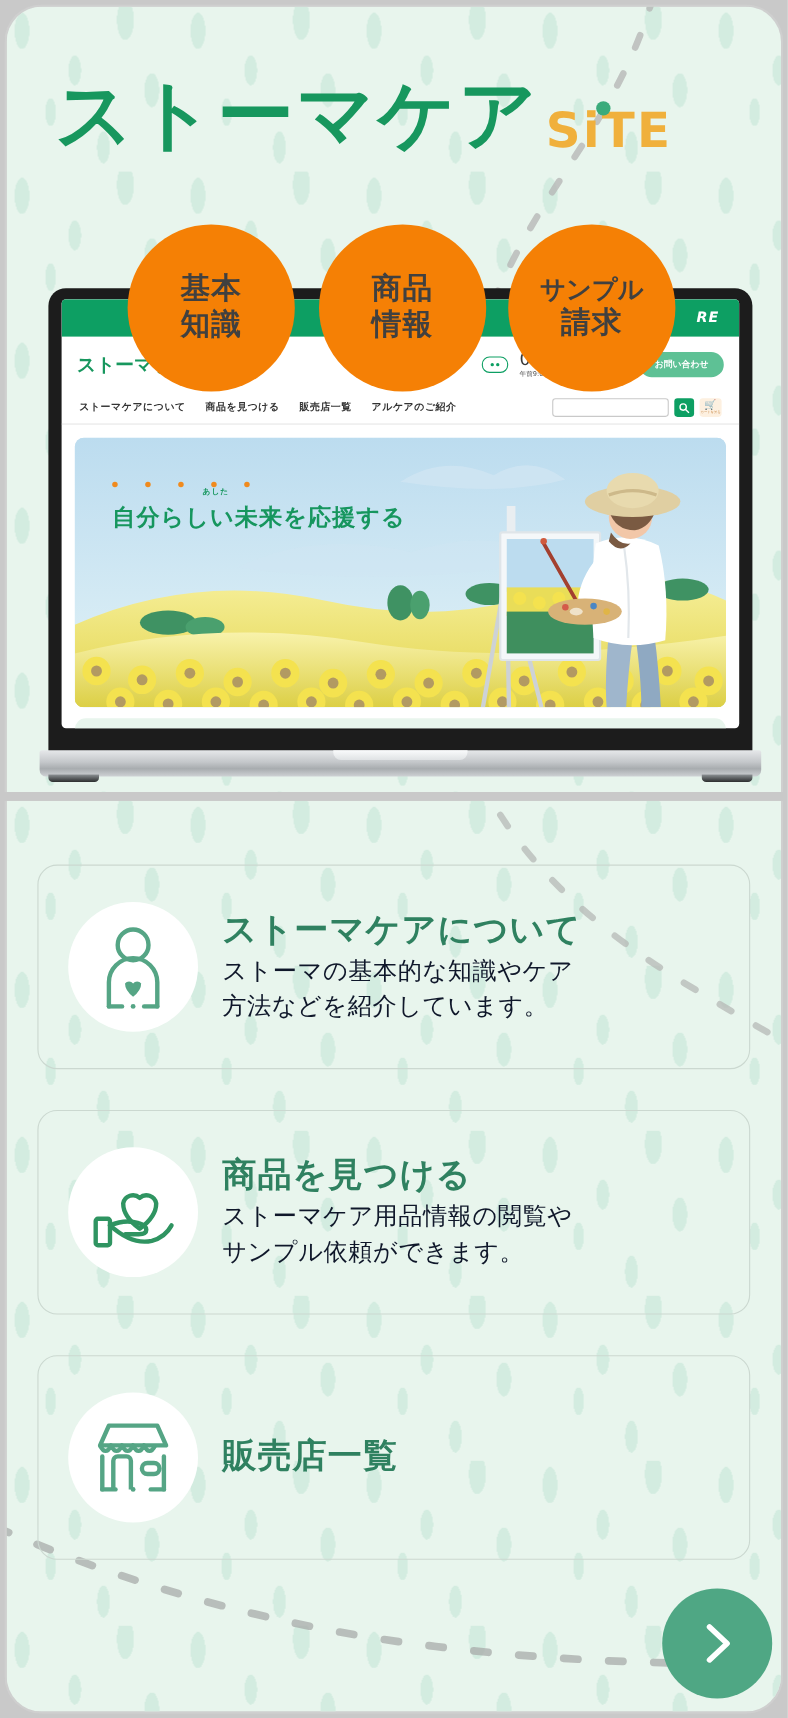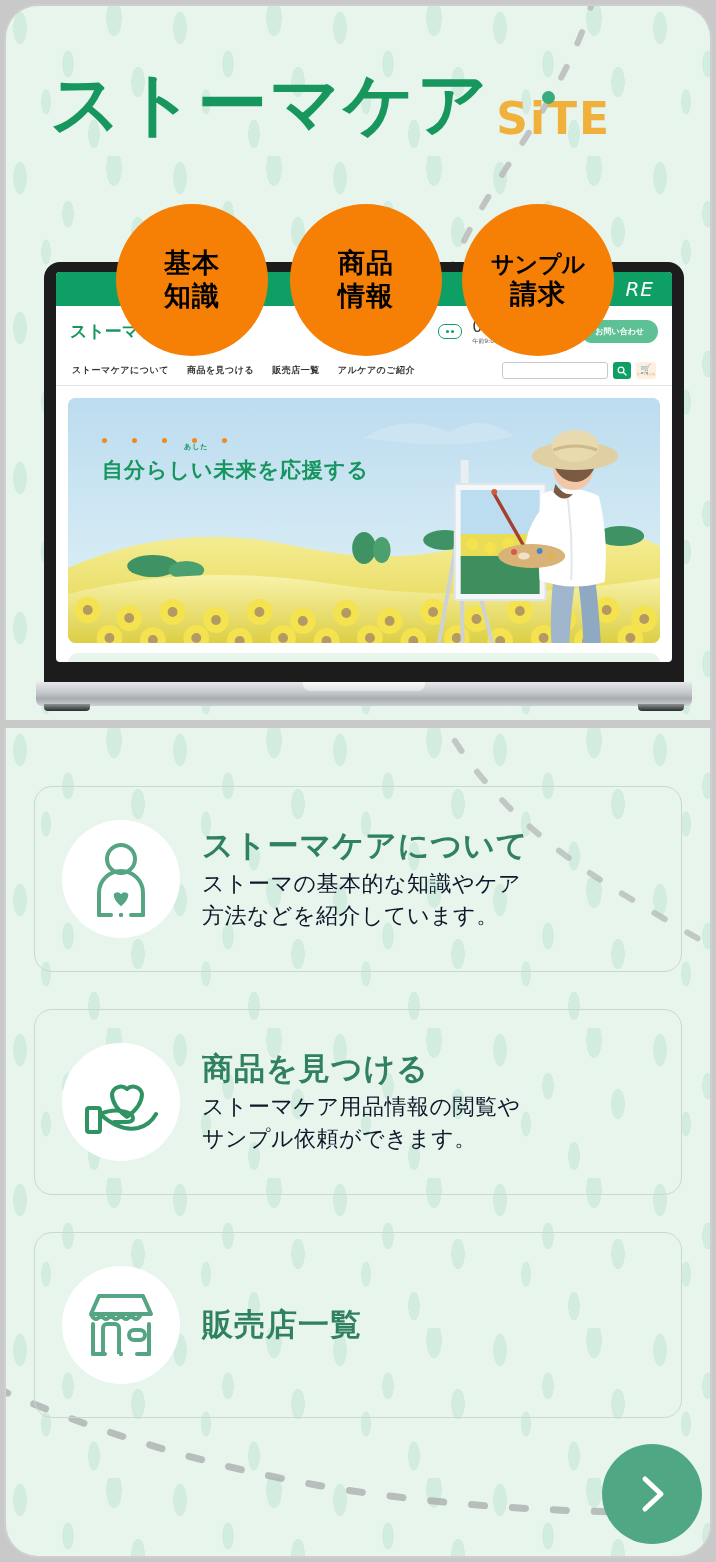--- a/index.html
+++ b/index.html
@@ -121,21 +121,21 @@
   #laptop-foot-left{left:8px;}
   #laptop-foot-right{right:8px;}
 
   
   #site-topbar{
     height:34px;background:#0d9f63;
     display:flex;align-items:center;justify-content:flex-end;
     padding-right:18px;box-sizing:border-box;
   }
   #site-brandmark{
-    color:#fff;font-style:italic;font-weight:400;font-size:20px;letter-spacing:1px;
+    color:#fff;font-style:italic;font-weight:700;font-size:13px;letter-spacing:1px;
   }
   #site-header{
     height:50px;display:flex;align-items:center;
     padding:0 14px;box-sizing:border-box;gap:10px;
   }
   #site-logo{font-size:17px;font-weight:700;color:#17975e;white-space:nowrap;}
   #site-logo .sm{font-size:12px;color:#f0b03c;margin-left:2px;}
   #site-contactwrap{margin-left:auto;display:flex;align-items:center;gap:10px;}
   #freedial-badge{
     width:22px;height:13px;border:1.6px solid #0d9f63;border-radius:7px;
@@ -189,21 +189,21 @@
 
   #site-lowerblock{
     margin:10px 12px 0 12px;height:60px;border-radius:10px;background:#e8f5ed;
   }
 
   
   .badge{
     position:absolute;border-radius:50%;
     background:#f58005;
     display:flex;flex-direction:column;align-items:center;justify-content:center;
-    color:#000000;font-weight:700;font-size:27px;line-height:1.22;
+    color:#404040;font-weight:700;font-size:27px;line-height:1.22;
     letter-spacing:1px;
     box-shadow:0 0 0 0 rgba(0,0,0,0);
   }
   #badge-0{left:110px;top:198px;width:152px;height:152px;}
   #badge-1{left:284px;top:198px;width:152px;height:152px;}
   #badge-2{left:456px;top:198px;width:152px;height:152px;}
   .badge span{display:block;}
   #badge-2 span:first-child{font-size:23px;letter-spacing:0;}
 
   

